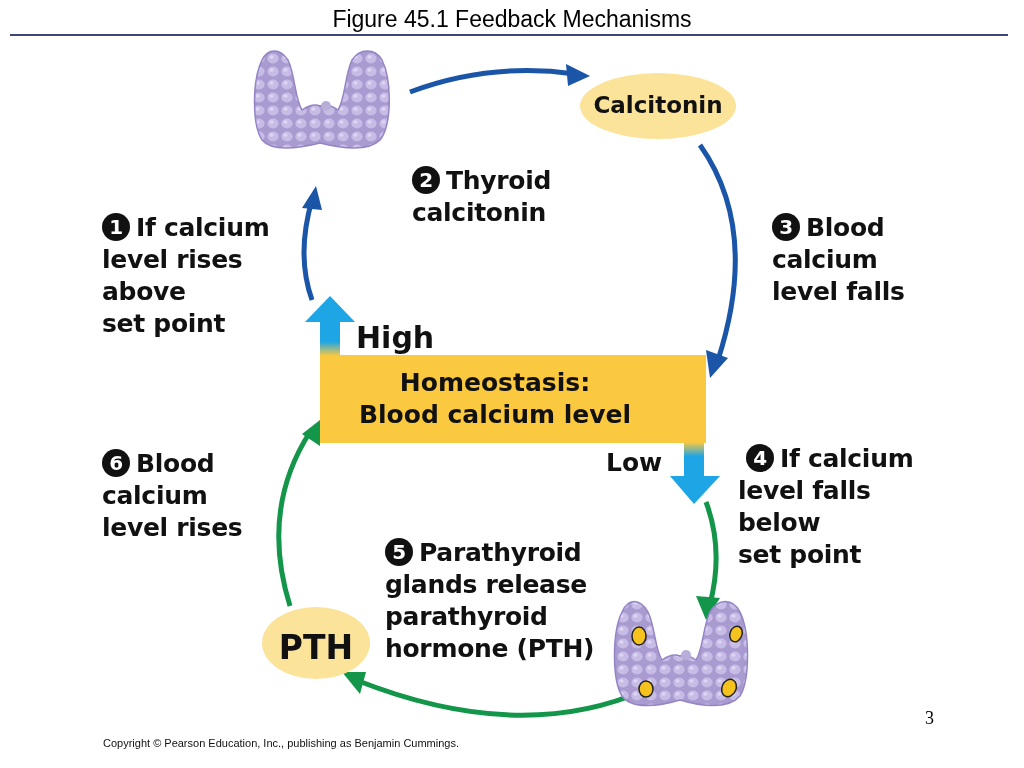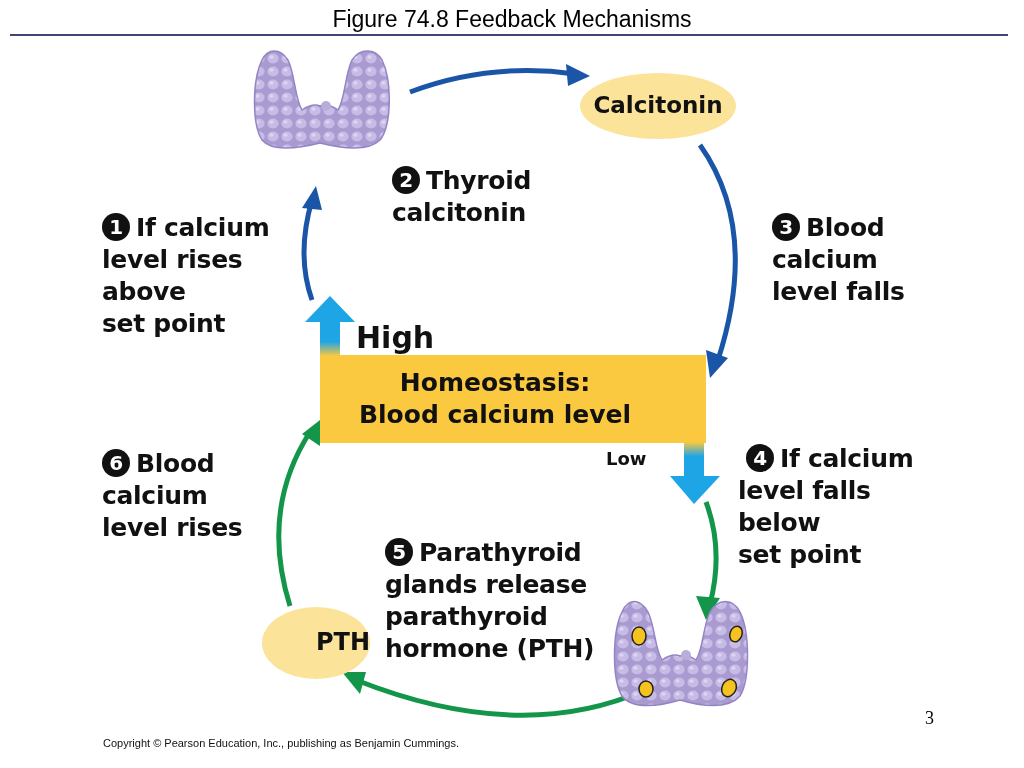--- a/index.html
+++ b/index.html
@@ -10,21 +10,21 @@
   .step { position:absolute; font-family:"DejaVu Sans", sans-serif; font-weight:bold; font-size:25px; line-height:32px; color:#111; letter-spacing:-0.3px; }
   .num { display:inline-block; width:28px; height:28px; border-radius:50%; background:#111; color:#fff; font-size:20px; line-height:28px; text-align:center; vertical-align:2px; margin-right:6px; }
   .label-bold { position:absolute; font-family:"DejaVu Sans", sans-serif; font-weight:bold; color:#111; }
   .box-text { position:absolute; left:320px; top:367px; width:350px; text-align:center; font-family:"DejaVu Sans", sans-serif; font-weight:bold; color:#111; font-size:25px; line-height:32px; }
   .page-num { position:absolute; left:925px; top:708px; font-family:"Liberation Serif", serif; font-size:18px; color:#000; }
   .copyright { position:absolute; left:103px; top:737px; font-family:"Liberation Sans", sans-serif; font-size:11px; color:#111; }
 </style>
 </head>
 <body>
 
-<div class="title">Figure 74.8  Feedback Mechanisms</div>
+<div class="title">Figure 45.1  Feedback Mechanisms</div>
 <div class="rule"></div>
 
 <svg class="diagram" width="1024" height="768" viewBox="0 0 1024 768">
   <defs>
     <pattern id="cells" x="0" y="0" width="14" height="13" patternUnits="userSpaceOnUse">
       <rect width="14" height="13" fill="#a99ad0"></rect>
       <ellipse cx="7" cy="6.5" rx="5.6" ry="5" fill="#c7bce6"></ellipse>
       <ellipse cx="5.5" cy="5" rx="2.2" ry="1.8" fill="#ddd5f2"></ellipse>
     </pattern>
     <linearGradient id="upFade" x1="0" y1="0" x2="0" y2="1">
@@ -82,38 +82,38 @@
     <path d="M622,612 C612,632 612,680 622,696 C632,710 660,706 680,700 C700,706 728,710 740,696 C750,680 750,632 740,612 C733,598 718,598 710,612 C703,626 703,650 696,660 C690,656 685,654 680,656 C675,654 668,656 662,660 C655,650 655,626 648,612 C640,598 628,598 622,612 Z" fill="url(#cells)" stroke="#9484c4" stroke-width="1.5"></path>
     <circle cx="686" cy="655" r="5" fill="#b9add9"></circle>
     <ellipse cx="639" cy="636" rx="7" ry="9" fill="#f5c21e" stroke="#222" stroke-width="1.5"></ellipse>
     <ellipse cx="736" cy="634" rx="6" ry="8" fill="#f5c21e" stroke="#222" stroke-width="1.5" transform="rotate(20 736 634)"></ellipse>
     <ellipse cx="646" cy="689" rx="7" ry="8" fill="#f5c21e" stroke="#222" stroke-width="1.5"></ellipse>
     <ellipse cx="729" cy="688" rx="7" ry="9" fill="#f5c21e" stroke="#222" stroke-width="1.5" transform="rotate(25 729 688)"></ellipse>
   </g>
 </svg>
 
 <div class="label-bold" style="left:583px; top:92px; width:150px; text-align:center; font-size:23px;">Calcitonin</div>
-<div class="label-bold" style="left:262px; top:628px; width:108px; text-align:right; font-size:24px;">PTH</div>
+<div class="label-bold" style="left:262px; top:628px; width:108px; text-align:center; font-size:33px;">PTH</div>
 
 <div class="box-text">
   <div>Homeostasis:</div>
   <div style="font-weight:bold;">Blood calcium level</div>
 </div>
 
 <div class="label-bold" style="left:356px; top:320px; font-size:30px;">High</div>
-<div class="label-bold" style="left:606px; top:448px; font-size:18px;">Low</div>
+<div class="label-bold" style="left:606px; top:448px; font-size:25px;">Low</div>
 
 <div class="step" style="left:102px; top:212px;">
   <div><span class="num">1</span><span>If calcium</span></div>
   <div>level rises</div>
   <div>above</div>
   <div>set point</div>
 </div>
 
-<div class="step" style="left:392px; top:165px;">
+<div class="step" style="left:412px; top:165px;">
   <div><span class="num">2</span><span>Thyroid</span></div>
   <div>calcitonin</div>
 </div>
 
 <div class="step" style="left:772px; top:212px;">
   <div><span class="num">3</span><span>Blood</span></div>
   <div>calcium</div>
   <div>level falls</div>
 </div>
 

